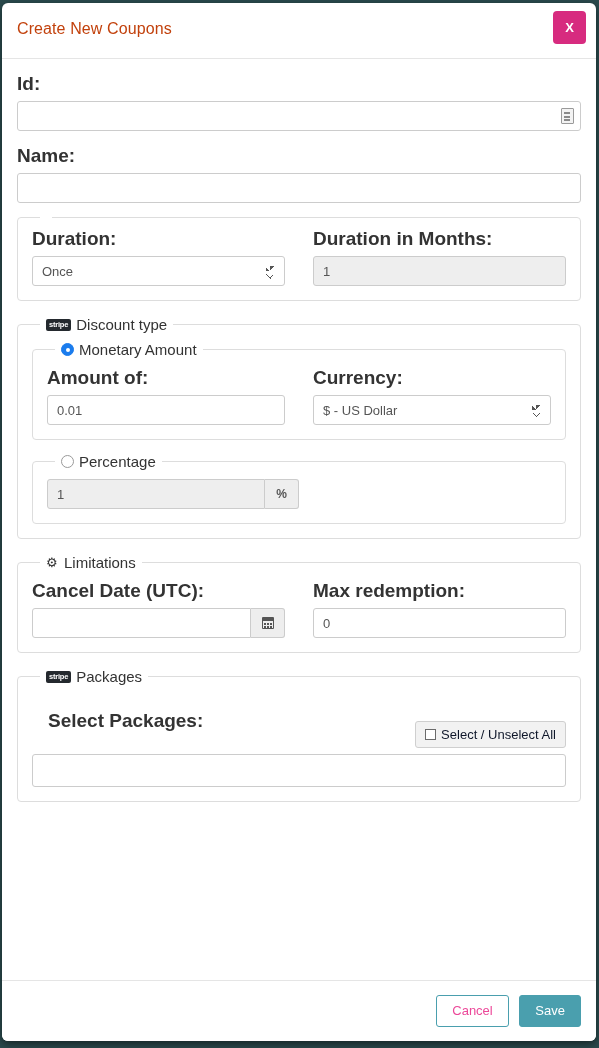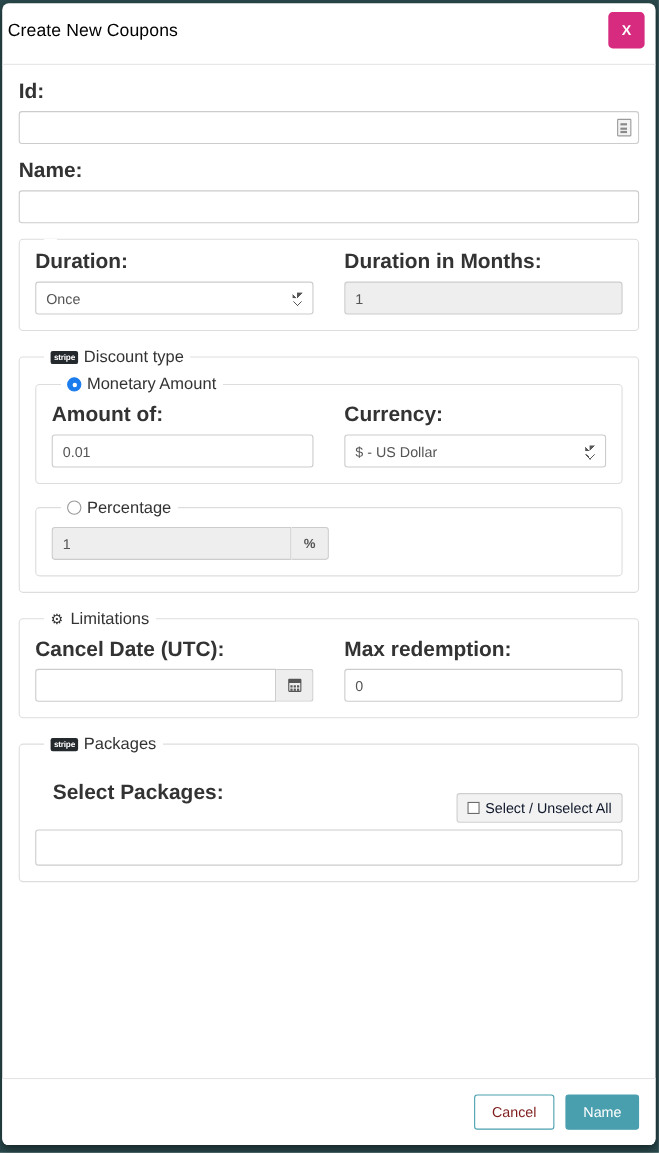--- a/index.html
+++ b/index.html
@@ -32,24 +32,24 @@
 
   
   .modal-header {
     position: relative;
     height: 55px;
     border-bottom: 1px solid #e5e5e5;
     flex: 0 0 auto;
   }
   .modal-title {
     position: absolute;
-    left: 5px;
+    left: 15px;
     top: 17px;
     font-size: 16px;
-    color: #000000;
+    color: #c2410c;
     font-weight: normal;
     letter-spacing: .1px;
   }
   .close-btn {
     position: absolute;
     right: 10px;
     top: 8px;
     width: 33px;
     height: 33px;
     background: #d72b7f;
@@ -332,21 +332,21 @@
     font-size: 13px;
     border-radius: 3px;
     padding: 7px 15px;
     cursor: pointer;
     font-family: "Liberation Sans", sans-serif;
     line-height: 16px;
   }
   .btn-cancel {
     background: #ffffff;
     border: 1px solid #4a9fae;
-    color: #7f1d1d;
+    color: #ec4899;
     margin-right: 7px;
     text-align: center;
   }
   .btn-save {
     background: #4a9fae;
     border: 1px solid #4a9fae;
     color: #ffffff;
     min-width: 52px;
   }
 </style>
@@ -464,16 +464,16 @@
           <span>Select / Unselect All</span>
         </button>
       </div>
       <div class="pkg-select"></div>
     </fieldset>
 
   </div>
 
   <div class="modal-footer">
     <button class="btn btn-cancel">Cancel</button>
-    <button class="btn btn-save">Name</button>
+    <button class="btn btn-save">Save</button>
   </div>
 
 </div>
 
 </body></html>

